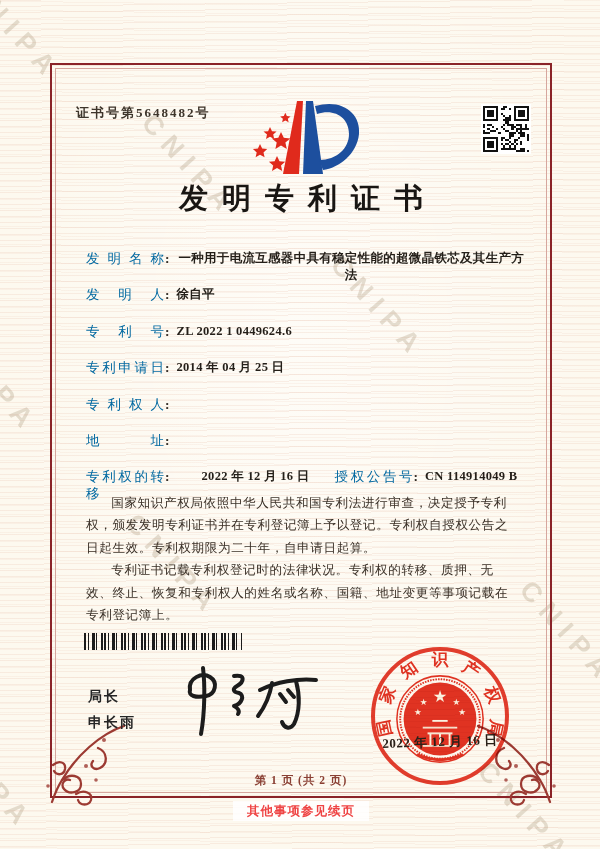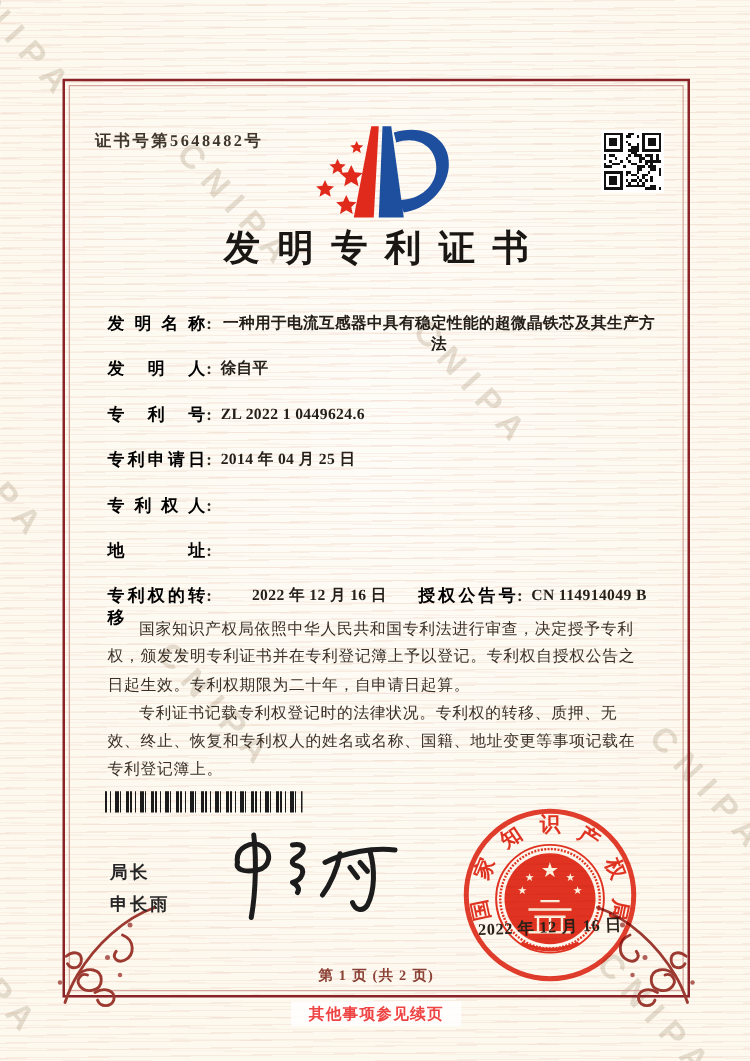--- a/index.html
+++ b/index.html
@@ -38,43 +38,43 @@
   .logo{position:absolute;left:239px;top:96px;width:124px;height:84px;}
   .qr{position:absolute;left:481px;top:104px;width:46px;height:46px;background:#fff;padding:2px;}
   .title{
     position:absolute;left:50px;top:179px;width:502px;box-sizing:border-box;
     padding-left:14px;text-align:center;font-size:29px;font-weight:bold;
     letter-spacing:14px;color:#191613;
   }
   .fields{position:absolute;left:86px;top:250px;width:440px;}
   .frow{height:36.4px;display:flex;align-items:flex-start;font-size:12.5px;line-height:17px;}
   .flabel{
-    display:inline-block;width:78px;font-size:13.5px;font-weight:bold;
-    text-align:justify;text-align-last:justify;color:#000000;flex:none;
+    display:inline-block;width:78px;font-size:13.5px;font-weight:normal;
+    text-align:justify;text-align-last:justify;color:#0369a1;flex:none;
   }
   .fcolon{font-weight:bold;font-size:13.5px;margin:0 7px 0 1px;flex:none;}
   .fvalue{font-weight:bold;color:#241f19;letter-spacing:.3px;text-align:center;}
   .fvalue.w1{width:158px;flex:none;}
   .paras{
     position:absolute;left:86px;top:492px;width:432px;
     font-size:12.6px;line-height:1.78;letter-spacing:.6px;color:#3a3027;
   }
   .paras p{margin:0;text-indent:2em;}
   .barcode{
     position:absolute;left:84px;top:633px;width:158px;height:17px;
     background-image:repeating-linear-gradient(90deg,
       #1b1b1b 0 2px, rgba(0,0,0,0) 2px 4px,
       #1b1b1b 4px 5px, rgba(0,0,0,0) 5px 8px,
       #1b1b1b 8px 11px, rgba(0,0,0,0) 11px 12px,
       #1b1b1b 12px 13px, rgba(0,0,0,0) 13px 17px,
       #1b1b1b 17px 19px, rgba(0,0,0,0) 19px 20px);
   }
   .officer{
     position:absolute;left:88px;top:684px;
-    font-family:Liberation Sans, sans-serif;
+    font-family:Liberation Serif, serif;
     font-size:14px;font-weight:bold;color:#262626;letter-spacing:2px;line-height:26px;
   }
   .signature{position:absolute;left:176px;top:650px;width:150px;height:98px;}
   .seal{position:absolute;left:365px;top:641px;width:150px;height:150px;mix-blend-mode:multiply;}
   .seal-ring{
     position:absolute;left:6px;top:6px;width:138px;height:138px;box-sizing:border-box;
     border:4.5px solid #e23424;border-radius:50%;opacity:.95;
   }
   .seal-char{
     position:absolute;width:18px;height:18px;font-size:16.5px;font-weight:bold;

